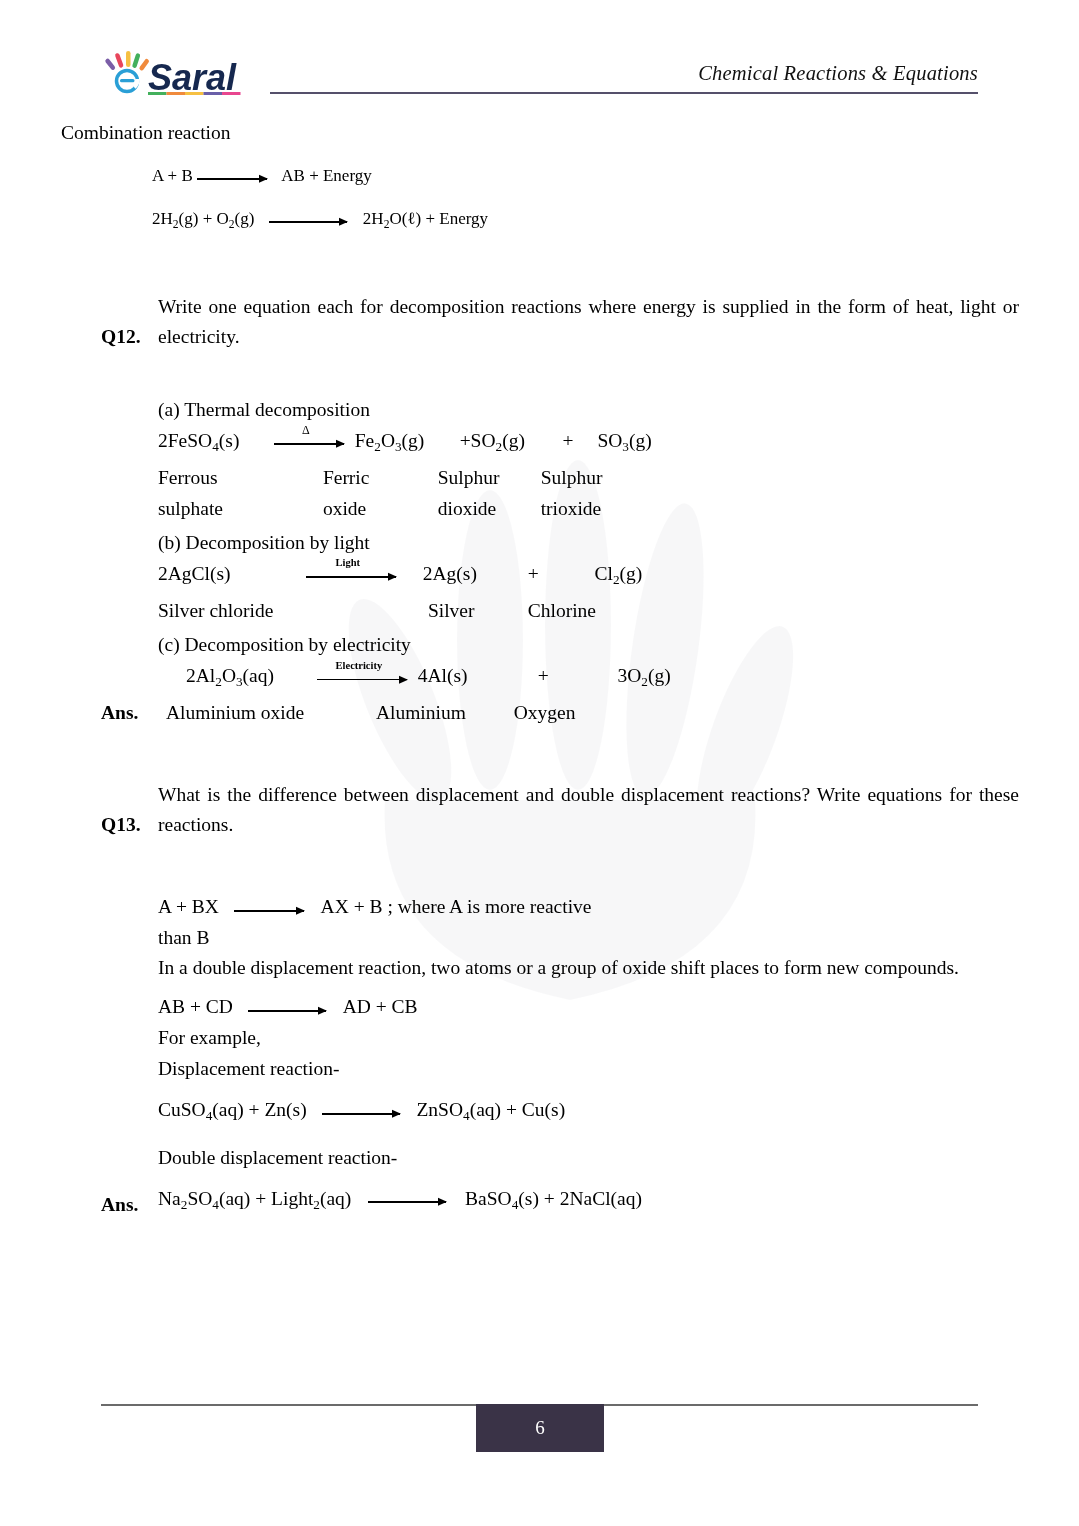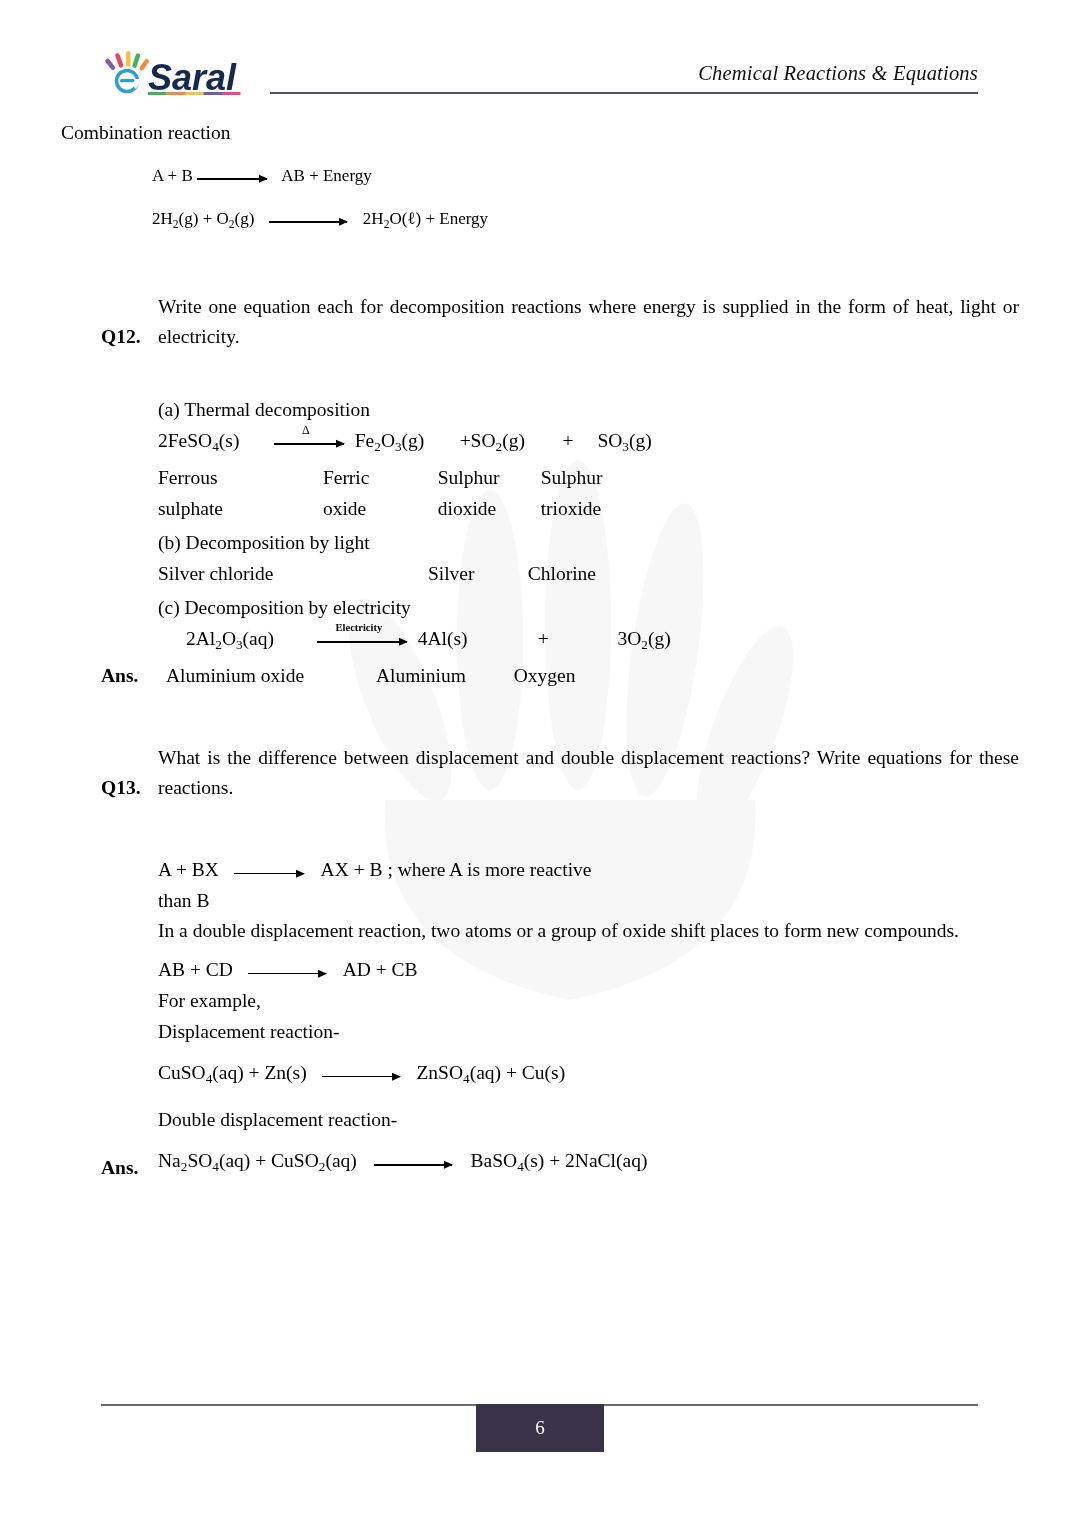--- a/index.html
+++ b/index.html
@@ -309,20 +309,30 @@
         <div style="white-space:nowrap;line-height:31px">
           <span class="col" style="width:160px">sulphate</span>
           <span class="col" style="width:110px">oxide</span>
           <span class="col" style="width:98px">dioxide</span>
           <span class="col">trioxide</span>
         </div>
 
         <div style="height:4px"></div>
         <div>(b) Decomposition by light</div>
 
+        <div style="white-space:nowrap;line-height:31px">
+          <span class="col" style="width:125px">2AgCl(s)</span>
+          <span class="arrow a-86" style="margin-left:18px">
+            <span class="over">Light</span>
+            <span class="shaft"></span><span class="head"></span>
+          </span>
+          <span class="col" style="width:100px;margin-left:22px">2Ag(s)</span>
+          <span class="col" style="width:62px">+</span>
+          <span class="col"><span>Cl</span><span class="sub">2</span><span>(g)</span></span>
+        </div>
 
         <div style="white-space:nowrap;line-height:31px">
           <span class="col" style="width:265px">Silver chloride</span>
           <span class="col" style="width:95px">Silver</span>
           <span class="col">Chlorine</span>
         </div>
 
         <div style="height:4px"></div>
         <div>(c)  Decomposition by electricity</div>
 
@@ -397,21 +407,21 @@
           <span class="col" style="margin-left:12px"><span>ZnSO</span><span class="sub">4</span><span>(aq) + Cu(s)</span></span>
         </div>
 
         <div style="height:10px"></div>
 
         <div style="line-height:31px">Double displacement reaction-</div>
 
         <div style="height:10px"></div>
 
         <div style="white-space:nowrap;line-height:31px">
-          <span class="col"><span>Na</span><span class="sub">2</span><span>SO</span><span class="sub">4</span><span>(aq) + CuSO</span><span class="sub">2</span><span>(aq)</span></span>
+          <span class="col"><span>Na</span><span class="sub">2</span><span>SO</span><span class="sub">4</span><span>(aq) + Light</span><span class="sub">2</span><span>(aq)</span></span>
           <span class="arrow a-78" style="margin-left:12px">
             <span class="shaft"></span><span class="head"></span>
           </span>
           <span class="col" style="margin-left:14px"><span>BaSO</span><span class="sub">4</span><span>(s) + 2NaCl(aq)</span></span>
         </div>
 
       </div>
     </div>
 
   </div>

